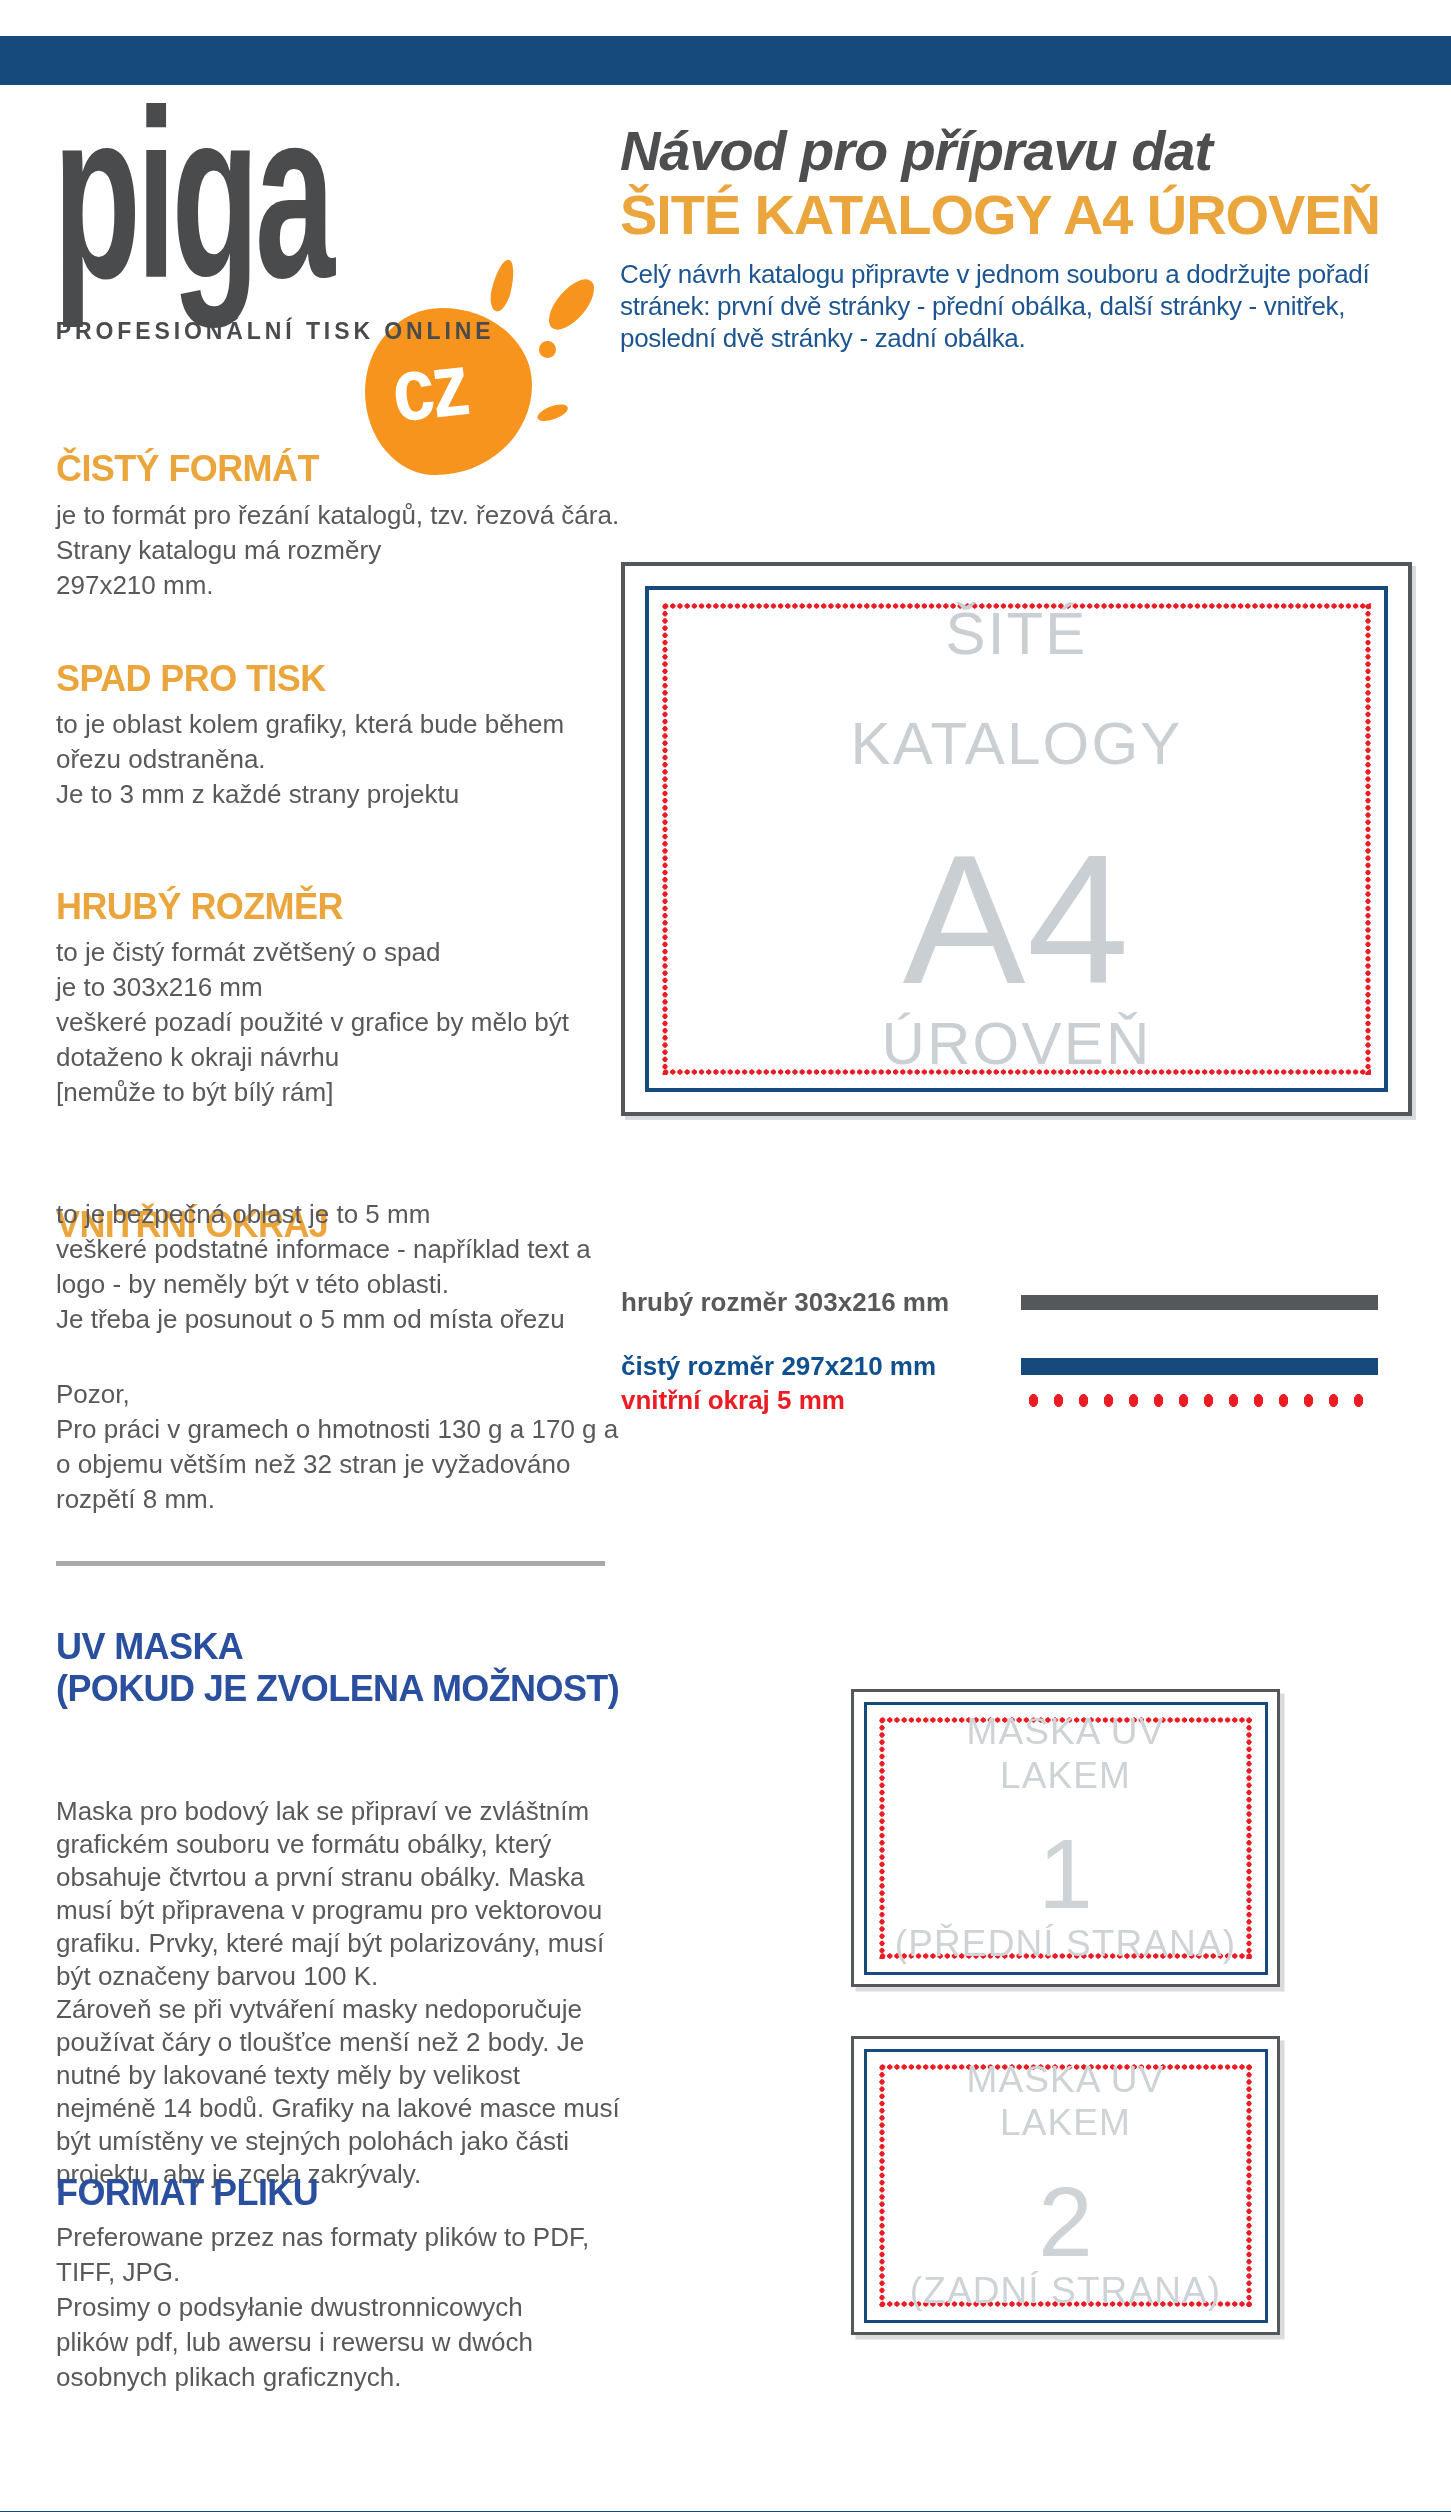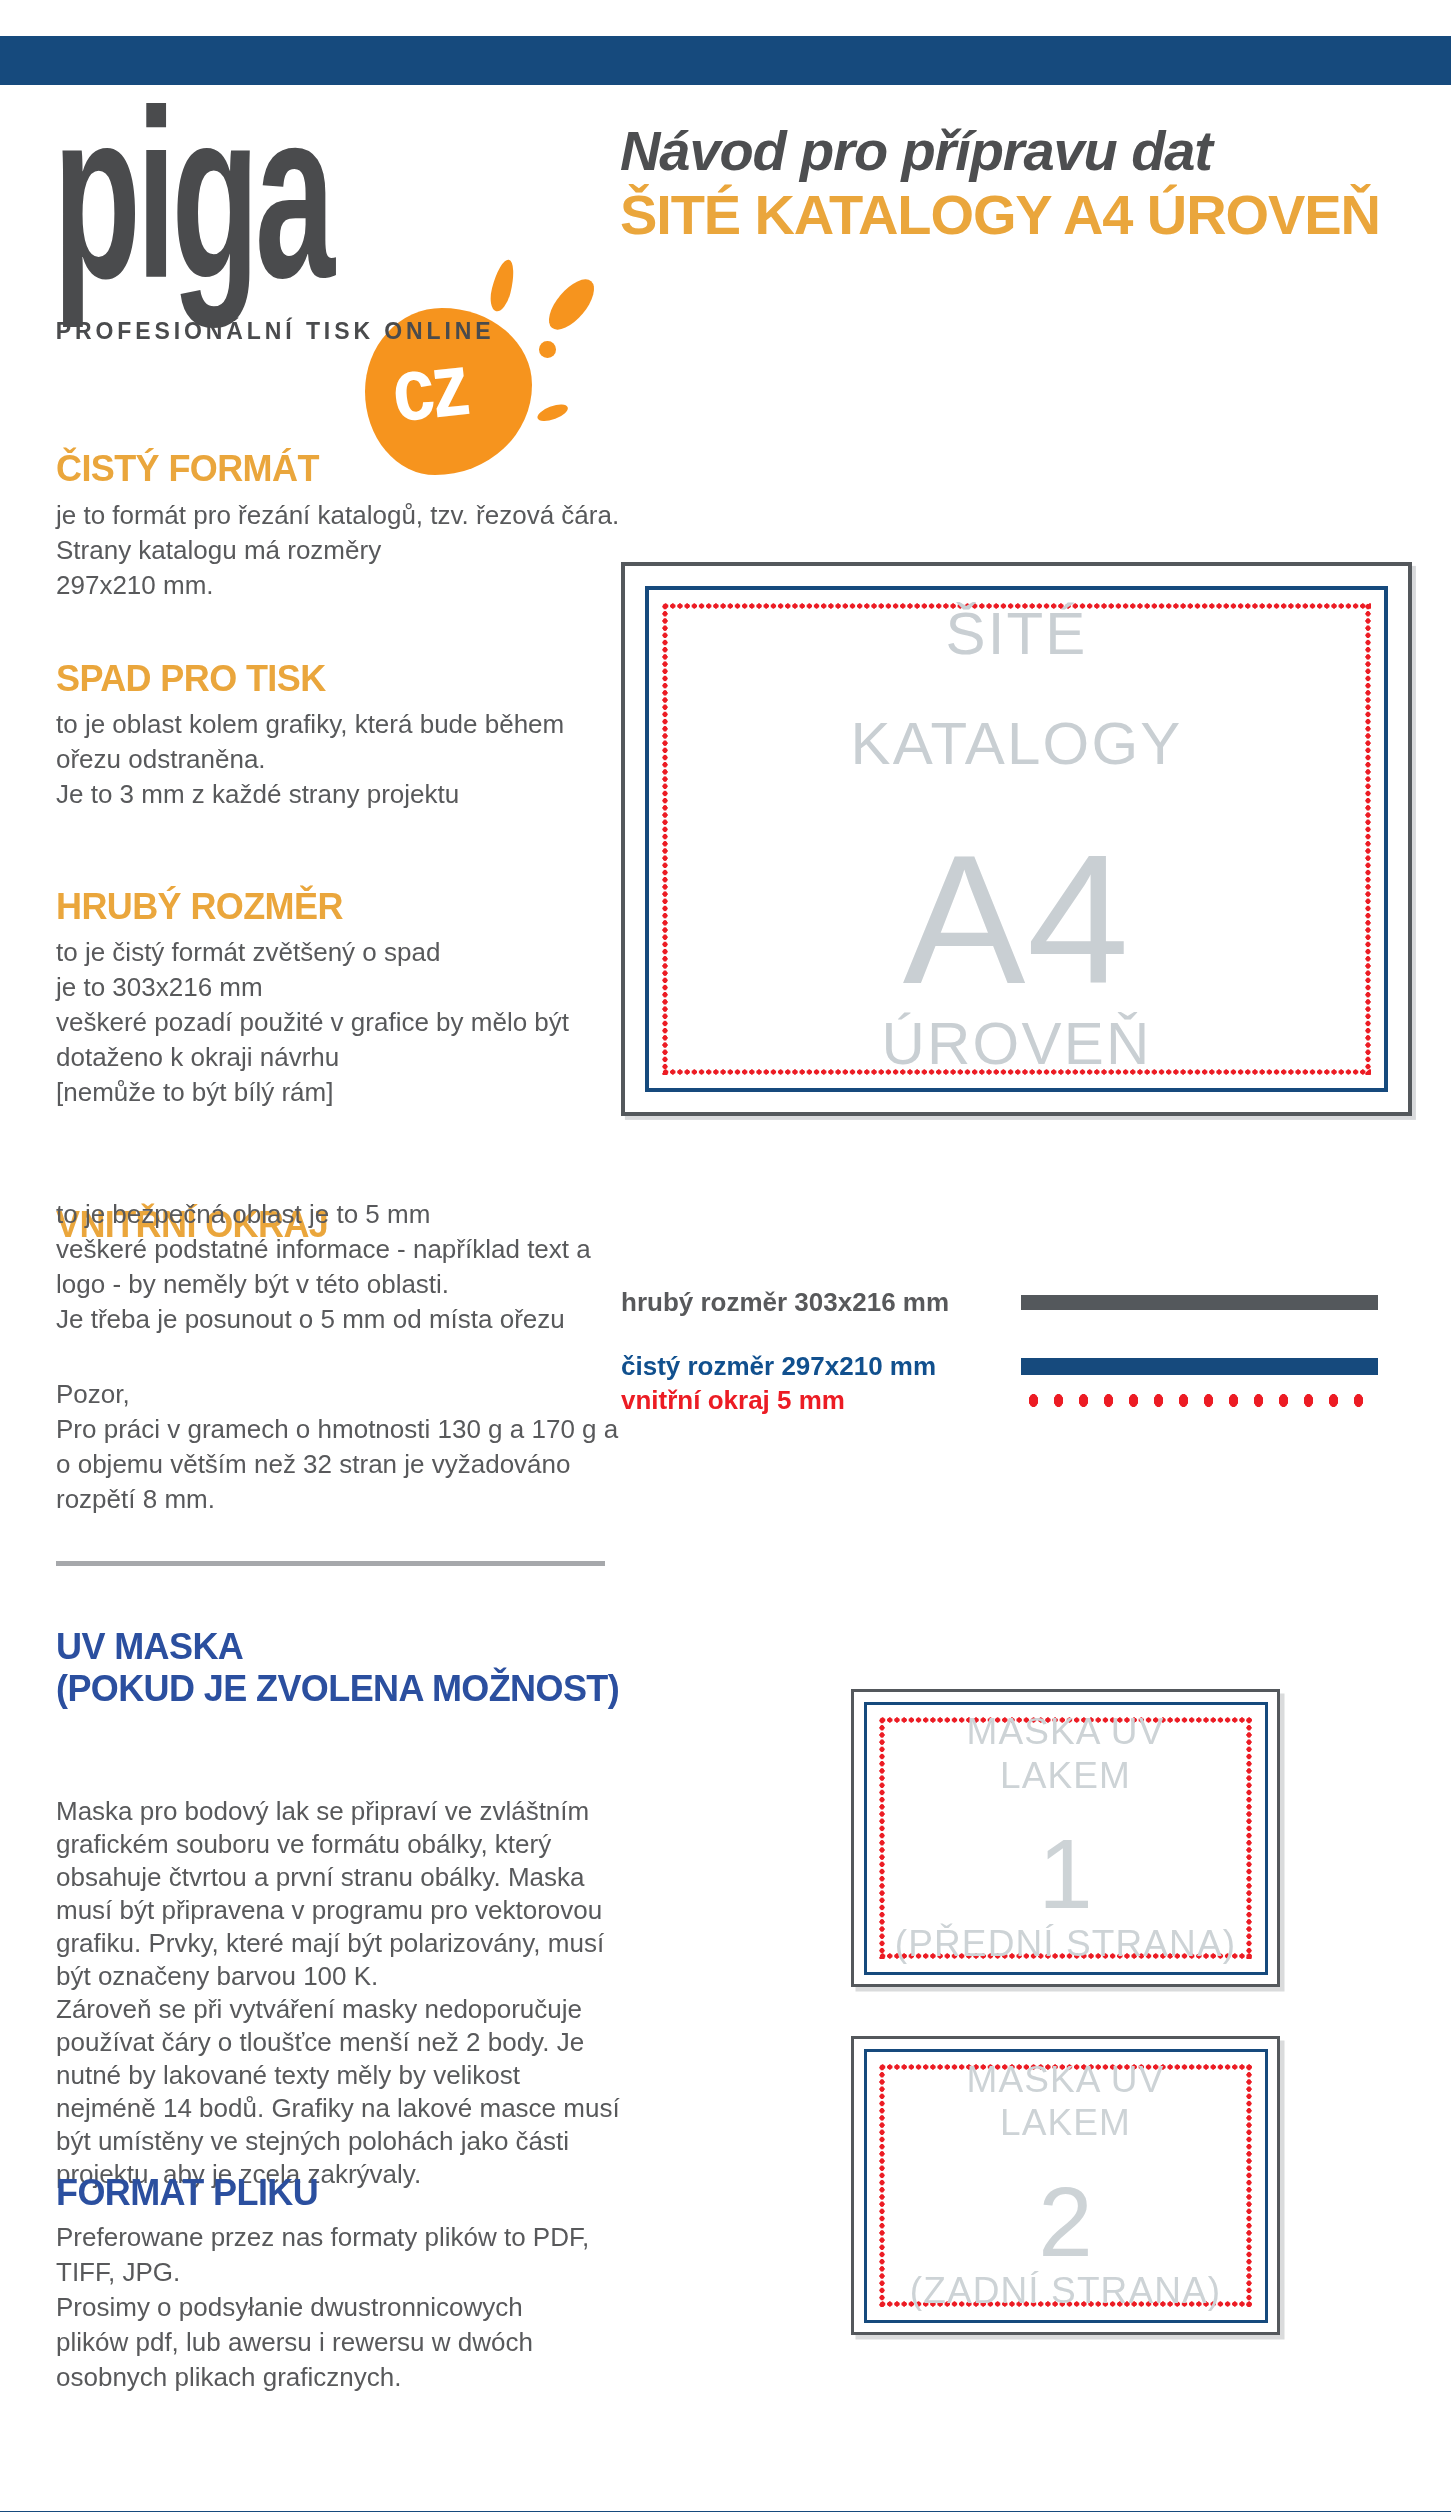--- a/index.html
+++ b/index.html
@@ -96,20 +96,21 @@
     <div class="drop1"></div>
     <div class="drop2"></div>
     <div class="drop3"></div>
     <div class="drop4"></div>
     <div class="logo-cz">cz</div>
     <div class="tagline">PROFESIONÁLNÍ TISK ONLINE</div>
   </div>
 
   <div class="title1">Návod pro přípravu dat</div>
   <div class="title2">ŠITÉ KATALOGY A4 ÚROVEŇ</div>
+  <div class="intro">Celý návrh katalogu připravte v jednom souboru a dodržujte pořadí stránek: první dvě stránky - přední obálka, další stránky - vnitřek, poslední dvě stránky - zadní obálka.</div>
 
   <div class="sec-head" style="top:412px;">ČISTÝ FORMÁT</div>
   <div class="sec-body" style="top:462px;">je to formát pro řezání katalogů, tzv. řezová čára.
 Strany katalogu má rozměry
 297x210 mm.</div>
 
   <div class="sec-head" style="top:622px;">SPAD PRO TISK</div>
   <div class="sec-body" style="top:671px;">to je oblast kolem grafiky, která bude během
 ořezu odstraněna.
 Je to 3 mm z každé strany projektu</div>

